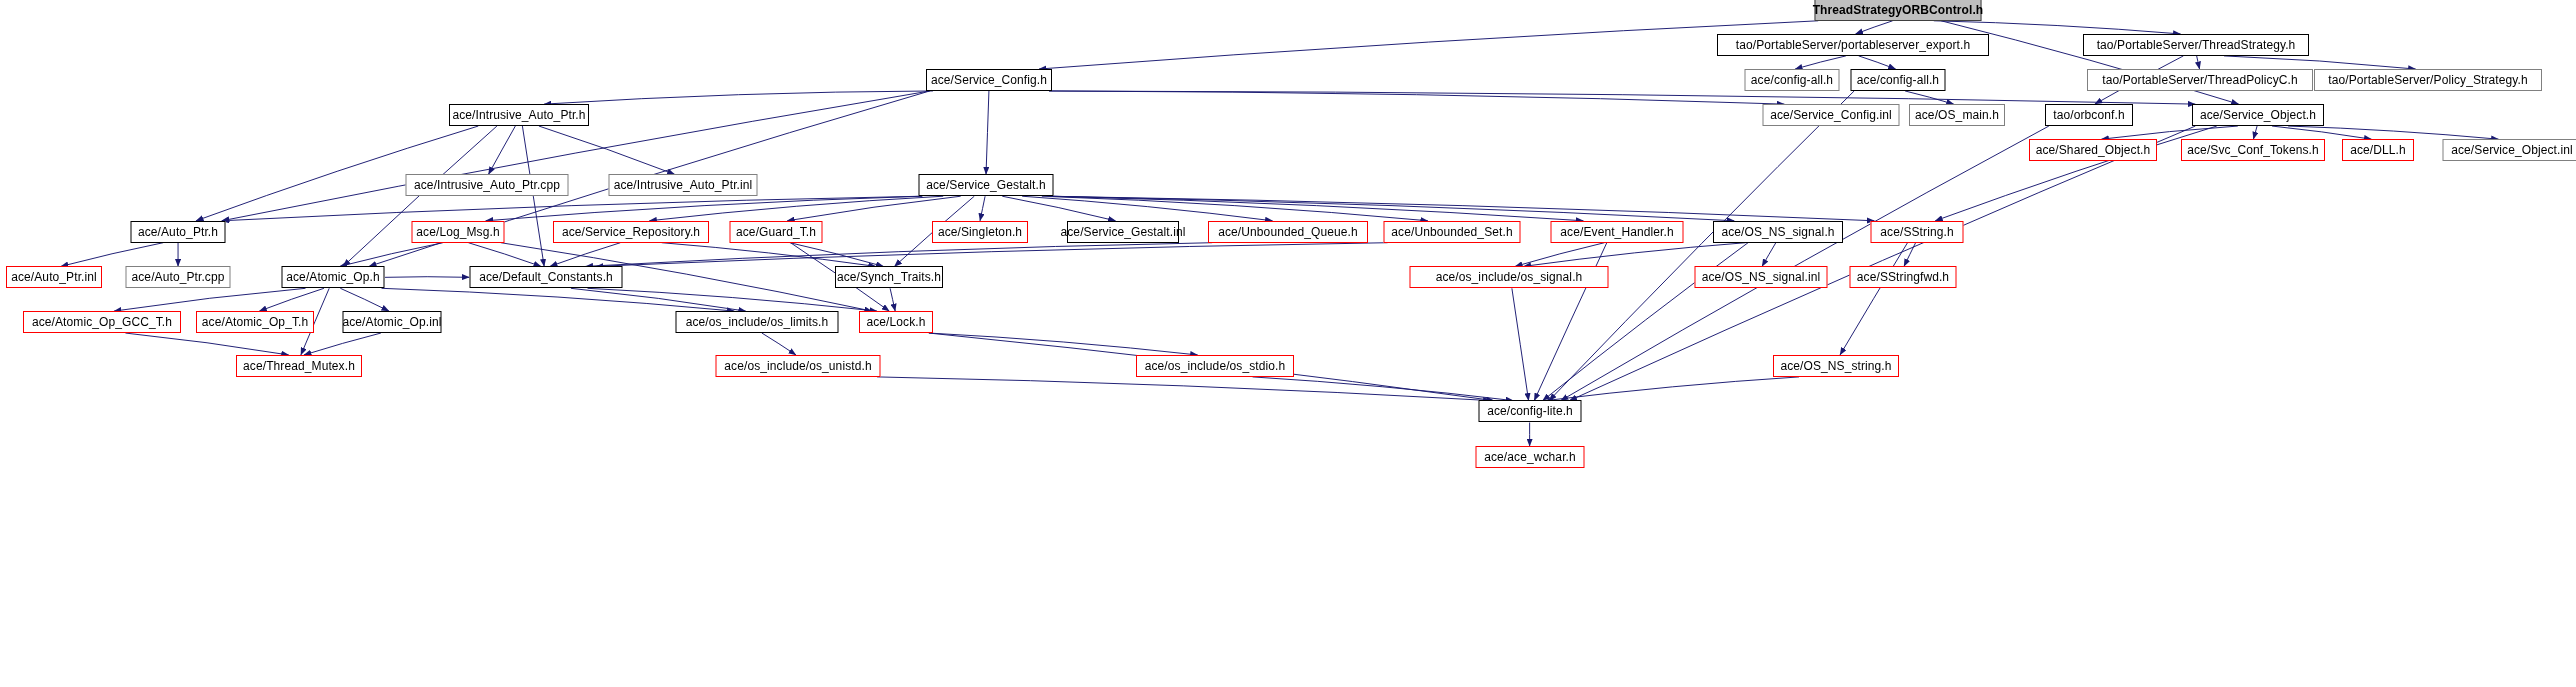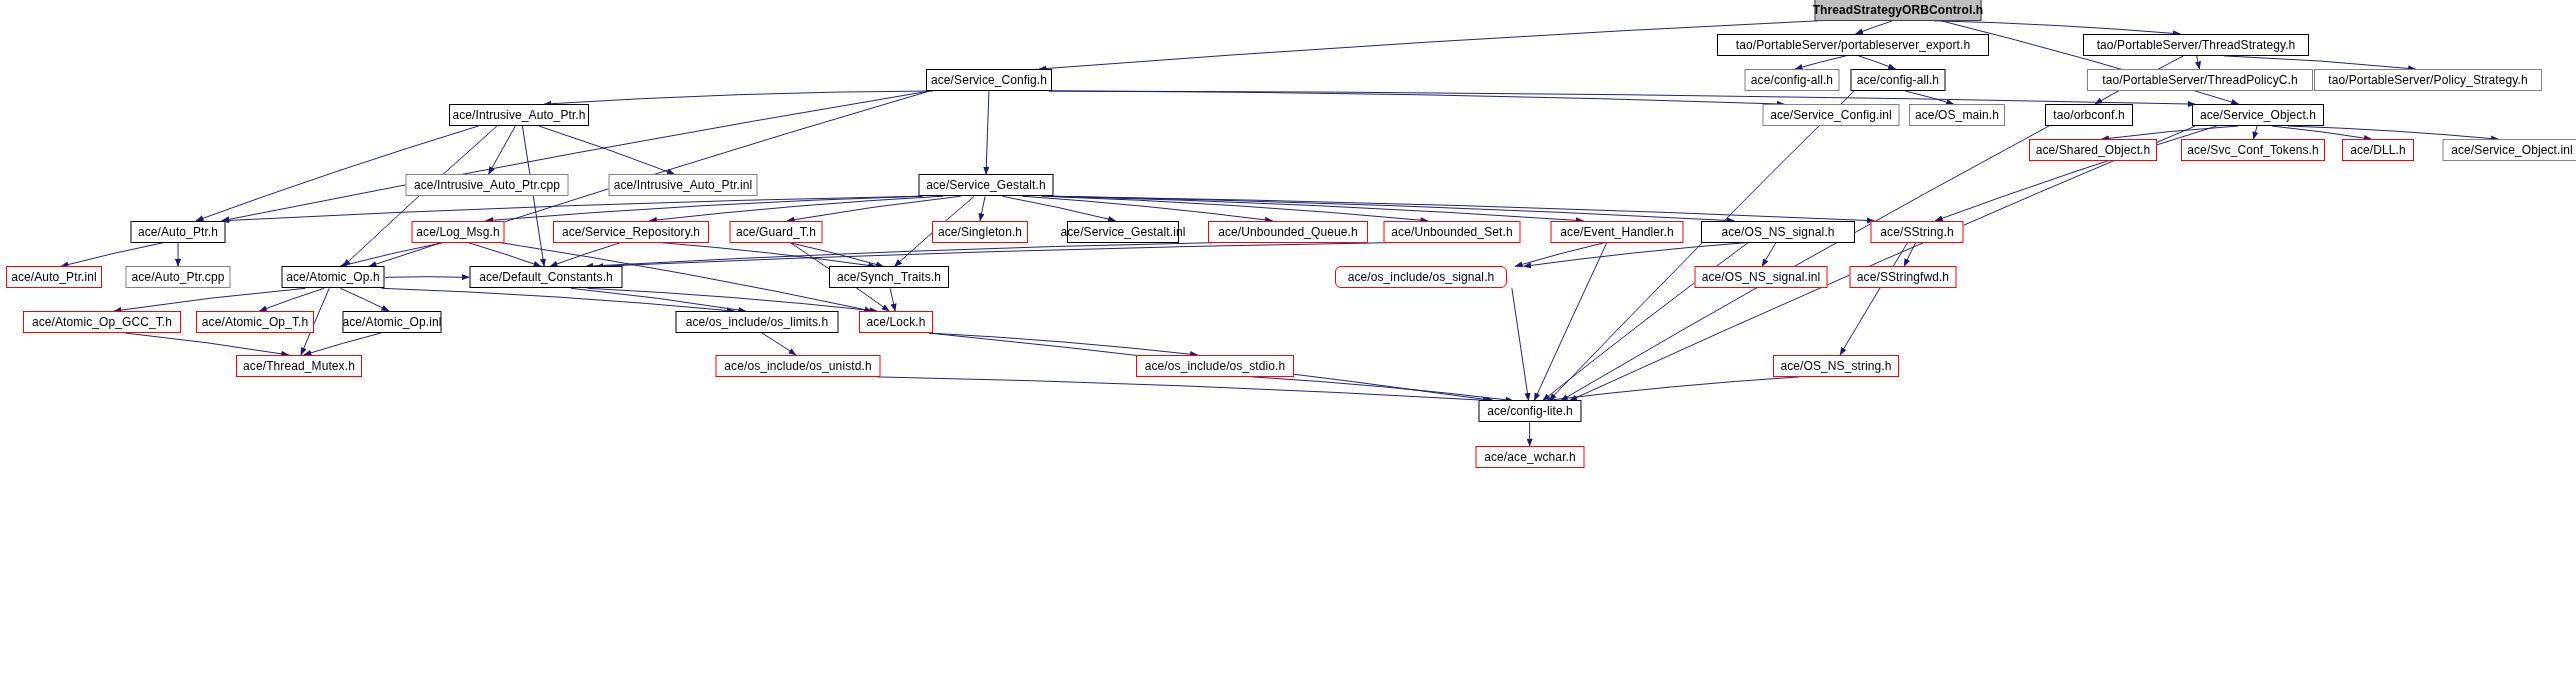--- a/index.html
+++ b/index.html
@@ -162,28 +162,28 @@
       <div class="node b-black" style="left: 986px; top: 185px; width: 135px;">ace/Service_Gestalt.h</div>
       <div class="node b-black" style="left: 178px; top: 232px; width: 95px;">ace/Auto_Ptr.h</div>
       <div class="node b-red" style="left: 458px; top: 232px; width: 93px;">ace/Log_Msg.h</div>
       <div class="node b-red" style="left: 631px; top: 232px; width: 156px;">ace/Service_Repository.h</div>
       <div class="node b-red" style="left: 776px; top: 232px; width: 93px;">ace/Guard_T.h</div>
       <div class="node b-red" style="left: 980px; top: 232px; width: 96px;">ace/Singleton.h</div>
       <div class="node b-black" style="left: 1123px; top: 232px; width: 112px;">ace/Service_Gestalt.inl</div>
       <div class="node b-red" style="left: 1288px; top: 232px; width: 160px;">ace/Unbounded_Queue.h</div>
       <div class="node b-red" style="left: 1452px; top: 232px; width: 137px;">ace/Unbounded_Set.h</div>
       <div class="node b-red" style="left: 1617px; top: 232px; width: 133px;">ace/Event_Handler.h</div>
-      <div class="node b-black" style="left: 1778px; top: 232px; width: 154px;">ace/OS_NS_signal.h</div>
+      <div class="node b-black" style="left: 1778px; top: 232px; width: 130px;">ace/OS_NS_signal.h</div>
       <div class="node b-red" style="left: 1917px; top: 232px; width: 93px;">ace/SString.h</div>
       <div class="node b-red" style="left: 54px; top: 277px; width: 96px;">ace/Auto_Ptr.inl</div>
       <div class="node b-grey" style="left: 178px; top: 277px; width: 105px;">ace/Auto_Ptr.cpp</div>
       <div class="node b-black" style="left: 333px; top: 277px; width: 103px;">ace/Atomic_Op.h</div>
       <div class="node b-black" style="left: 546px; top: 277px; width: 153px;">ace/Default_Constants.h</div>
-      <div class="node b-black" style="left: 889px; top: 277px; width: 120px;">ace/Synch_Traits.h</div>
-      <div class="node b-red" style="left: 1421px; top: 277px; width: 172px; border-radius: 6px;">ace/os_include/os_signal.h</div>
+      <div class="node b-black" style="left: 889px; top: 277px; width: 108px;">ace/Synch_Traits.h</div>
+      <div class="node b-red" style="left: 1509px; top: 277px; width: 199px;">ace/os_include/os_signal.h</div>
       <div class="node b-red" style="left: 1761px; top: 277px; width: 133px;">ace/OS_NS_signal.inl</div>
       <div class="node b-red" style="left: 1903px; top: 277px; width: 107px;">ace/SStringfwd.h</div>
       <div class="node b-red" style="left: 102px; top: 322px; width: 158px;">ace/Atomic_Op_GCC_T.h</div>
       <div class="node b-red" style="left: 255px; top: 322px; width: 118px;">ace/Atomic_Op_T.h</div>
       <div class="node b-black" style="left: 392px; top: 322px; width: 99px;">ace/Atomic_Op.inl</div>
       <div class="node b-black" style="left: 757px; top: 322px; width: 163px;">ace/os_include/os_limits.h</div>
       <div class="node b-red" style="left: 896px; top: 322px; width: 74px;">ace/Lock.h</div>
       <div class="node b-red" style="left: 299px; top: 366px; width: 126px;">ace/Thread_Mutex.h</div>
       <div class="node b-red" style="left: 798px; top: 366px; width: 165px;">ace/os_include/os_unistd.h</div>
       <div class="node b-red" style="left: 1215px; top: 366px; width: 158px;">ace/os_include/os_stdio.h</div>

